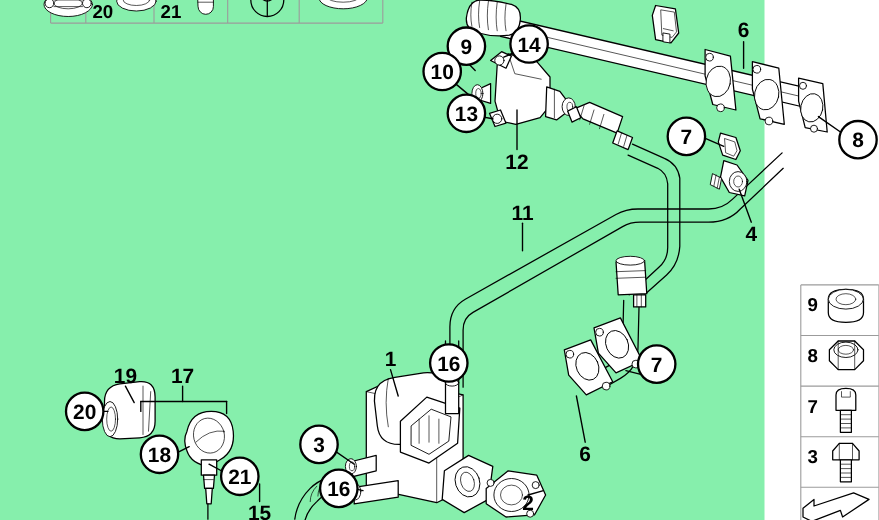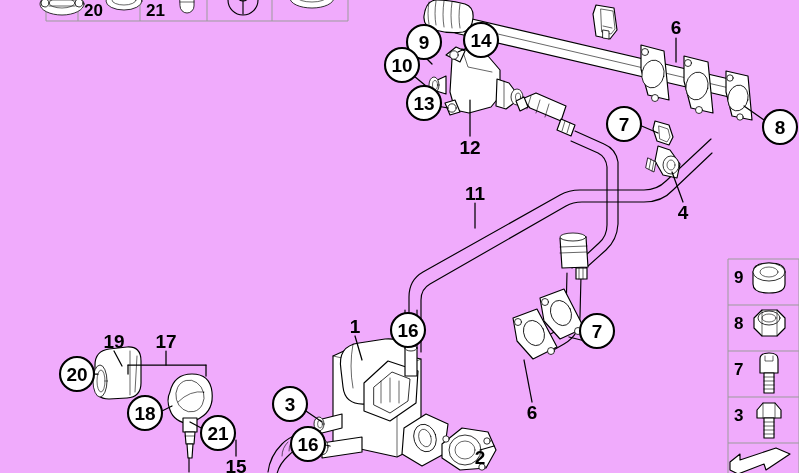--- a/index.html
+++ b/index.html
@@ -1,18 +1,18 @@
 <!DOCTYPE html>
 <html><head>
 <meta charset="utf-8">
 <title>Parts Diagram</title>
 <style>
   html,body{margin:0;padding:0;background:#ffffff;}
   body{width:799px;height:473px;overflow:hidden;font-family:"Liberation Sans",sans-serif;}
-  #stage{position:relative;width:799px;height:473px;background:#f0abfc;}
+  #stage{position:relative;width:695px;height:473px;background:#86efac;}
   svg.layer{position:absolute;left:0;top:0;width:799px;height:473px;}
   .ln{fill:none;stroke:#000;stroke-width:1.15;stroke-linecap:round;stroke-linejoin:round;}
   .ln-hair{fill:none;stroke:#000;stroke-width:0.6;stroke-linecap:round;stroke-linejoin:round;}
   .fillw{fill:#ffffff;stroke:#000;stroke-width:1.15;stroke-linejoin:round;stroke-linecap:round;}
   .fillw-thin{fill:#ffffff;stroke:#000;stroke-width:0.8;stroke-linejoin:round;stroke-linecap:round;}
   .leader{fill:none;stroke:#000;stroke-width:1.25;stroke-linecap:round;}
   .tbl{fill:none;stroke:#9b9b9b;stroke-width:1;}
   .balloon-c{fill:#ffffff;stroke:#000;stroke-width:2.1;}
   .balloon-t{font-family:"Liberation Sans",sans-serif;font-weight:bold;font-size:19px;text-anchor:middle;fill:#000;}
   .calltext{font-family:"Liberation Sans",sans-serif;font-weight:bold;font-size:19px;text-anchor:middle;fill:#000;}

